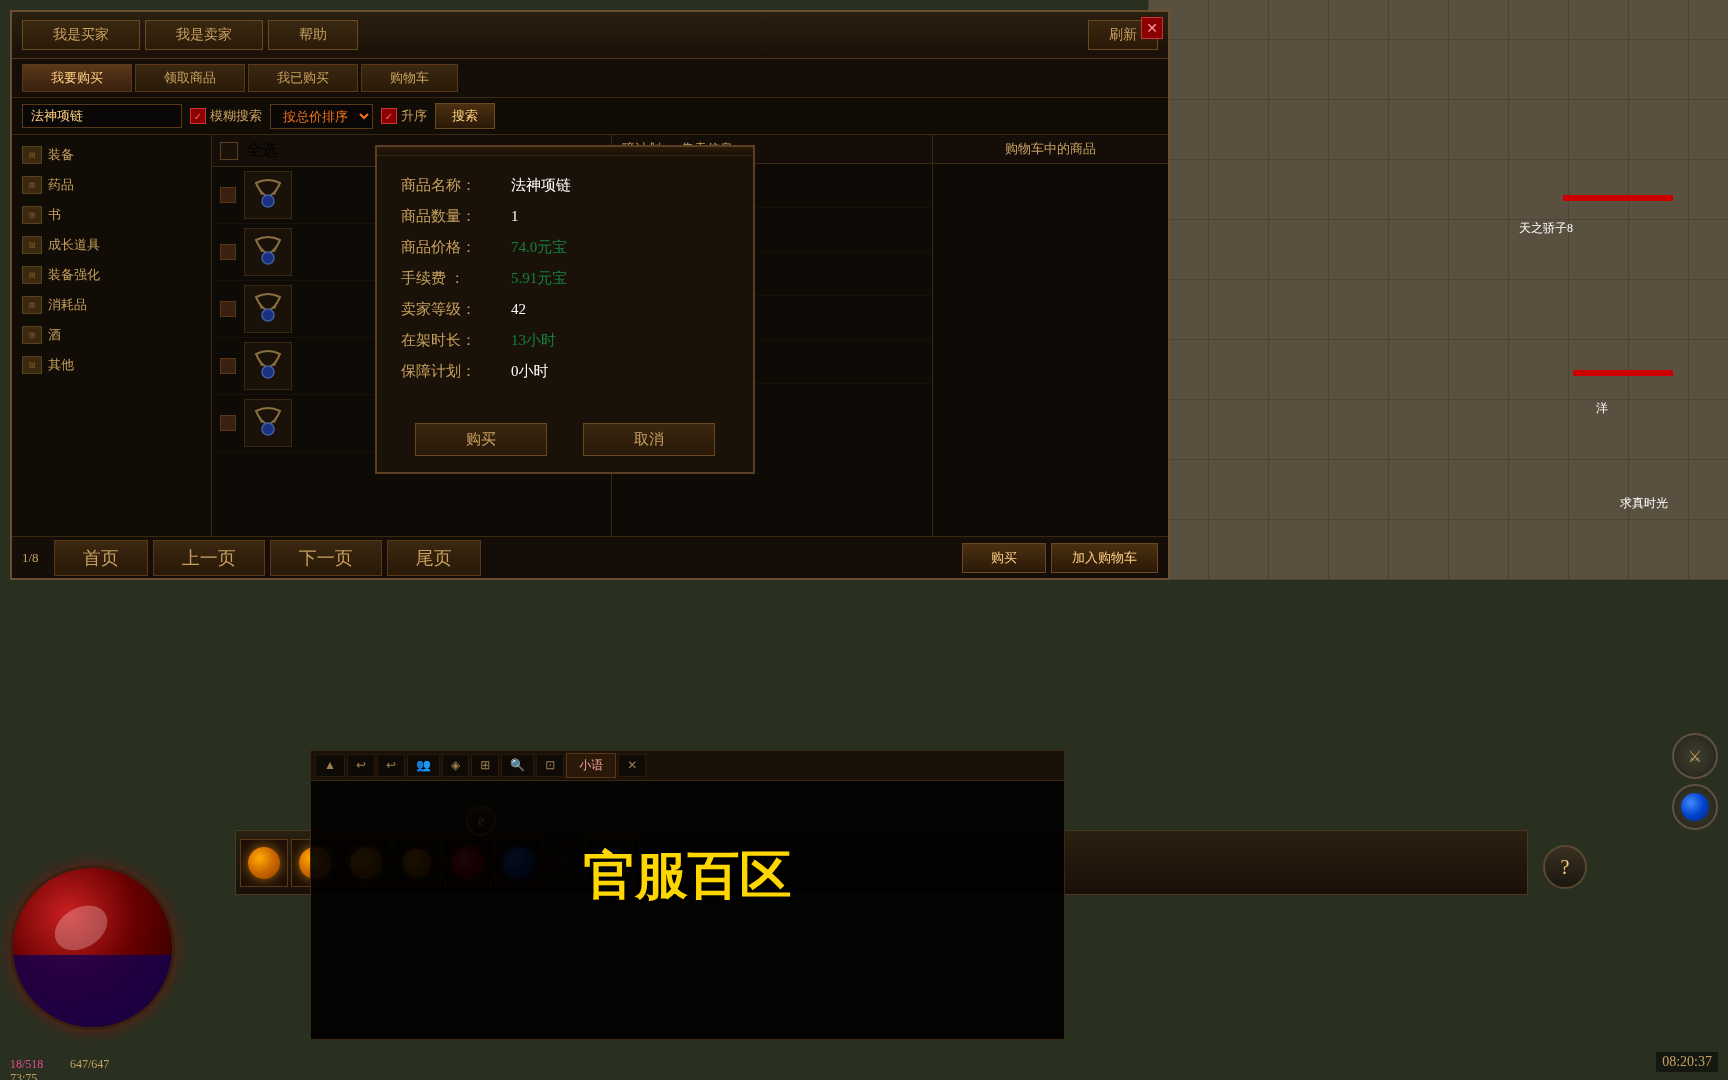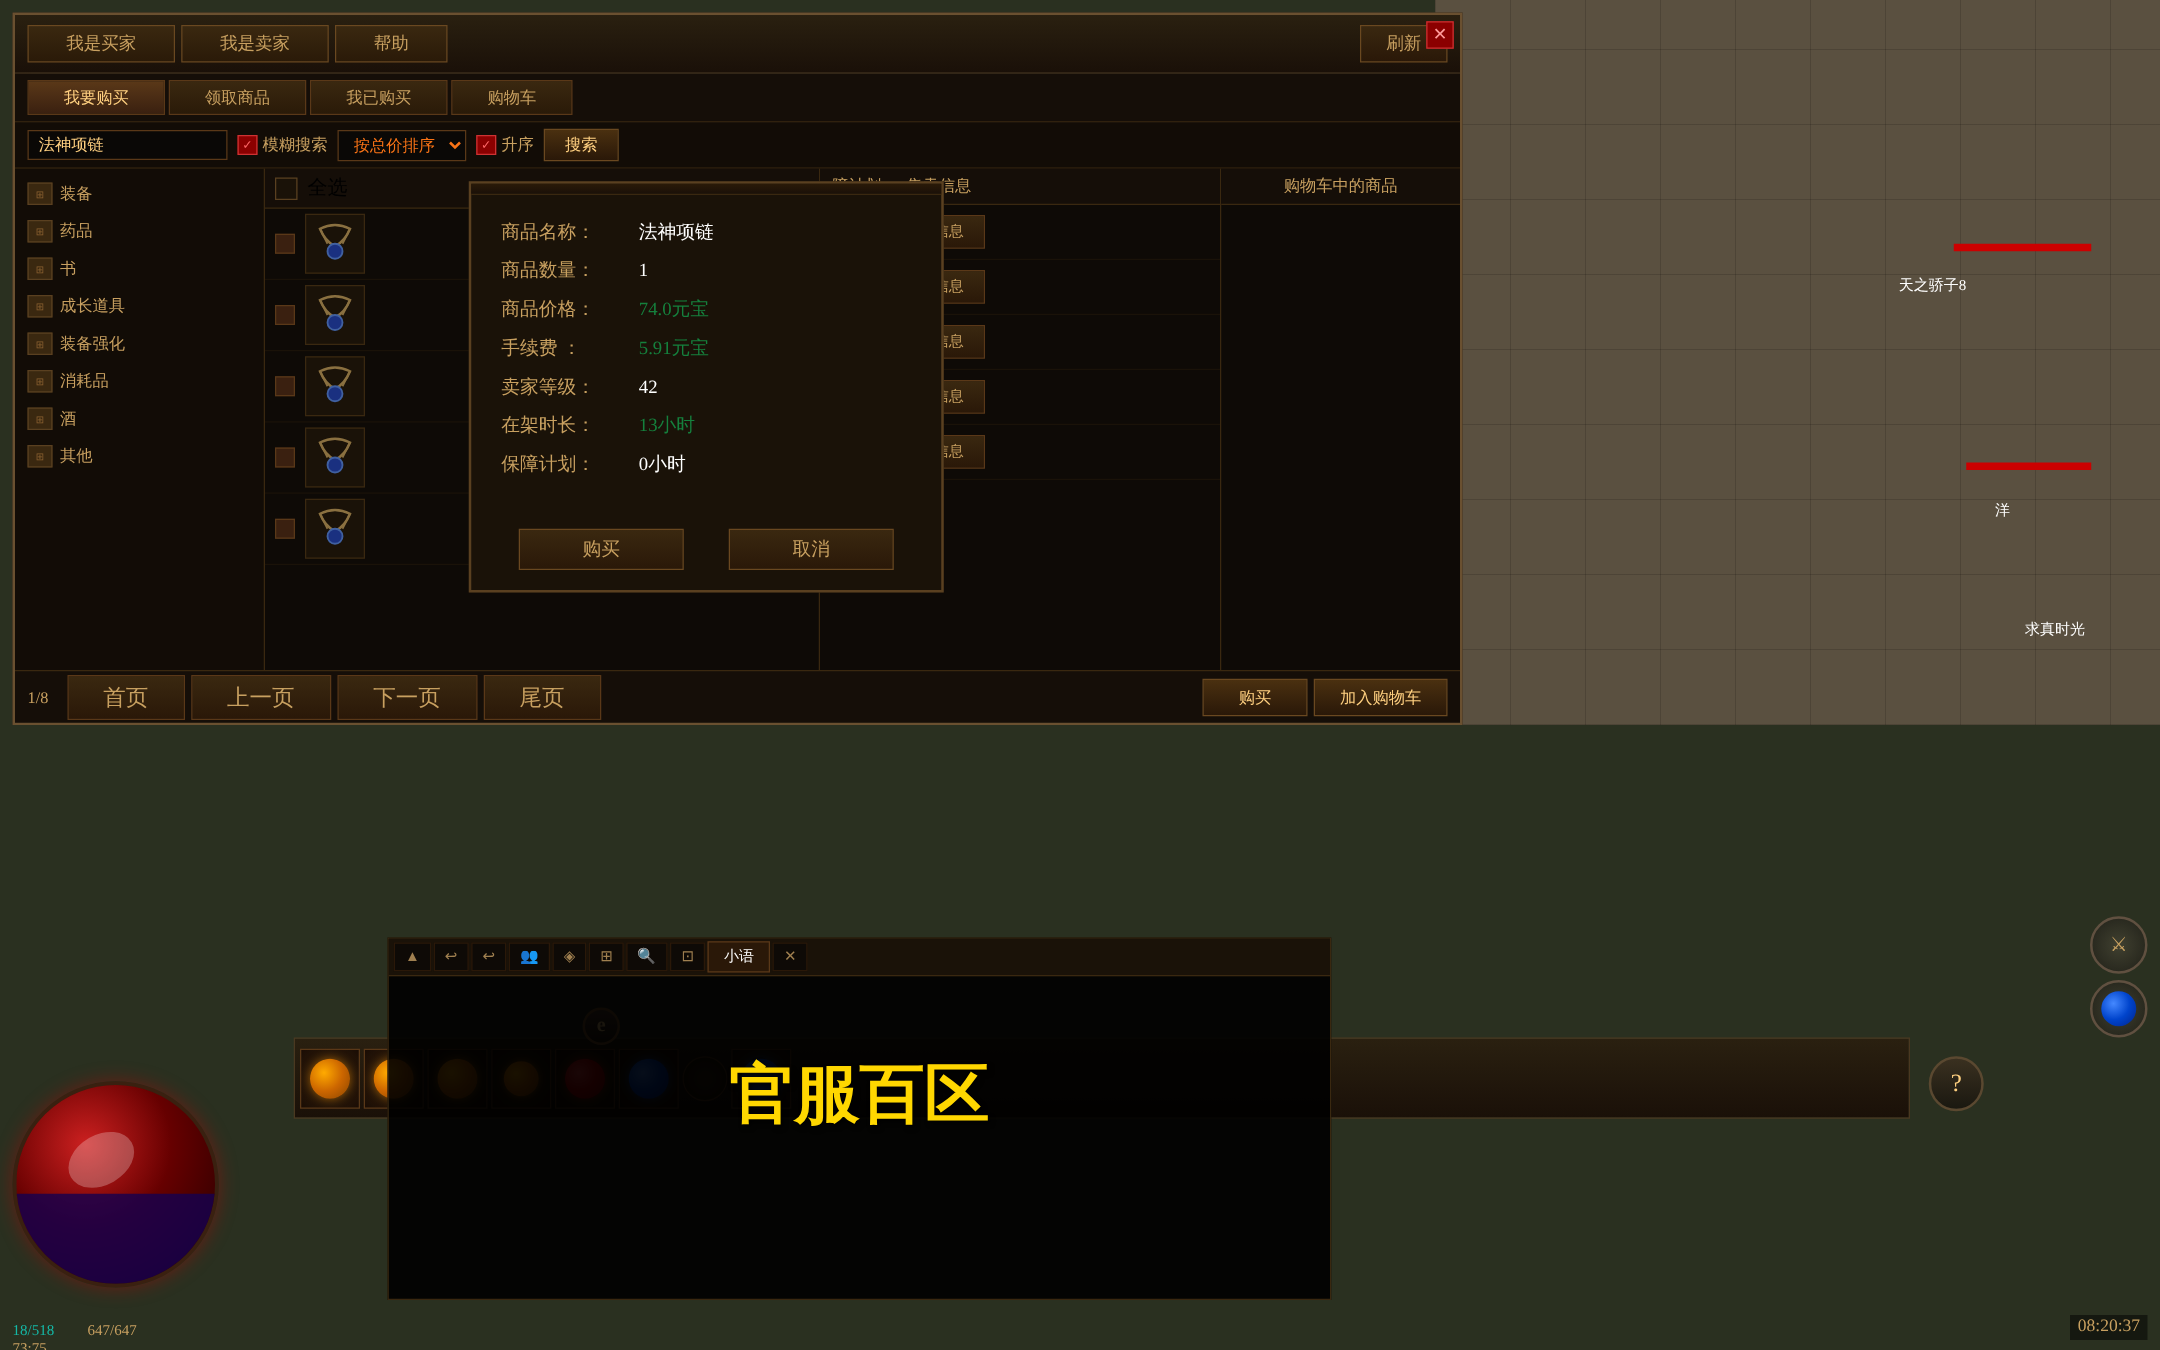--- a/index.html
+++ b/index.html
@@ -610,21 +610,21 @@
           <span class="guarantee-val">无</span>
           <button class="sell-info-btn">售卖信息</button>
         </div>
         <div class="price-row">
           <span class="guarantee-val">无</span>
           <button class="sell-info-btn">售卖信息</button>
         </div>
       </div>
     </div>
 
-    <div style="width:192px; background:#0e0a06; border-left:1px solid #3a2810; flex-shrink:0;">
+    <div style="width:236px; background:#0e0a06; border-left:1px solid #3a2810; flex-shrink:0;">
       <div class="cart-header">购物车中的商品</div>
     </div>
 
   </div>
 
   <div class="bottom-bar">
     <span class="page-info">1/8</span>
     <button class="nav-btn">首页</button>
     <button class="nav-btn">上一页</button>
     <button class="nav-btn">下一页</button>
@@ -708,34 +708,34 @@
   <div style="position:absolute;bottom:40px;left:310px;width:755px;height:290px;background:rgba(0,0,0,0.9);border:1px solid #3a2810; pointer-events:all;">
     <div style="display:flex;align-items:center;background:#1a1208;border-bottom:1px solid #3a2810;padding:2px 4px;gap:2px;">
       <div style="padding:3px 8px;color:#a08050;font-size:12px;cursor:pointer;background:#0e0a06;border:1px solid #2a1808;">▲</div>
       <div style="padding:3px 8px;color:#a08050;font-size:12px;cursor:pointer;background:#0e0a06;border:1px solid #2a1808;">↩</div>
       <div style="padding:3px 8px;color:#a08050;font-size:12px;cursor:pointer;background:#0e0a06;border:1px solid #2a1808;">↩</div>
       <div style="padding:3px 8px;color:#a08050;font-size:12px;cursor:pointer;background:#0e0a06;border:1px solid #2a1808;">👥</div>
       <div style="padding:3px 8px;color:#a08050;font-size:12px;cursor:pointer;background:#0e0a06;border:1px solid #2a1808;">◈</div>
       <div style="padding:3px 8px;color:#a08050;font-size:12px;cursor:pointer;background:#0e0a06;border:1px solid #2a1808;">⊞</div>
       <div style="padding:3px 8px;color:#a08050;font-size:12px;cursor:pointer;background:#0e0a06;border:1px solid #2a1808;">🔍</div>
       <div style="padding:3px 8px;color:#a08050;font-size:12px;cursor:pointer;background:#0e0a06;border:1px solid #2a1808;">⊡</div>
-      <div style="padding:3px 12px;color:#ffffff;font-size:12px;cursor:pointer;background:#2a1808;border:1px solid #5a3818;">小语</div>
+      <div style="padding:3px 12px;color:#fca5a5;font-size:12px;cursor:pointer;background:#2a1808;border:1px solid #5a3818;">小语</div>
       <div style="padding:3px 8px;color:#a08050;font-size:12px;cursor:pointer;background:#0e0a06;border:1px solid #2a1808;">✕</div>
     </div>
     <div style="padding:10px;color:#ffd700;font-size:52px;font-weight:bold;text-align:center;margin-top:50px;text-shadow:2px 2px 4px rgba(0,0,0,0.8);">官服百区</div>
   </div>
 
   <div style="position:absolute;bottom:40px;left:10px;width:175px;height:175px;">
     <div style="position:absolute;top:0;left:0;width:165px;height:165px;border-radius:50%;background:radial-gradient(circle at 35% 30%,#cc2020 0%,#660000 45%,#1a0000 100%);border:3px solid #3a2010;box-shadow:0 0 15px rgba(200,0,0,0.4);overflow:hidden;">
       <div style="position:absolute;bottom:0;left:0;right:0;height:45%;background:rgba(20,0,80,0.8);"></div>
       <div style="position:absolute;top:25%;left:25%;width:35%;height:25%;background:rgba(255,255,255,0.25);border-radius:50%;transform:rotate(-30deg);"></div>
     </div>
   </div>
 
-  <div style="position:absolute;bottom:8px;left:10px;color:#14b8a6;font-size:12px;">18/518</div>
+  <div style="position:absolute;bottom:8px;left:10px;color:#ec4899;font-size:12px;">18/518</div>
   <div style="position:absolute;bottom:8px;left:70px;color:#c8a060;font-size:12px;">647/647</div>
   <div style="position:absolute;bottom:8px;left:10px;margin-top:15px;color:#c8a060;font-size:12px;top:auto;">
     <span style="position:absolute;bottom:-14px;left:0;">73:75</span>
   </div>
 
   <div style="position:absolute;bottom:250px;right:10px;display:flex;flex-direction:column;gap:5px;pointer-events:all;">
     <div style="width:46px;height:46px;background:radial-gradient(circle,#404030,#202018);border:2px solid #605040;border-radius:50%;display:flex;align-items:center;justify-content:center;color:#c8a060;font-size:16px;cursor:pointer;">⚔</div>
     <div style="width:46px;height:46px;background:radial-gradient(circle,#404030,#202018);border:2px solid #605040;border-radius:50%;display:flex;align-items:center;justify-content:center;cursor:pointer;">
       <div style="width:28px;height:28px;background:radial-gradient(circle at 35%35%,#4488ff,#0044cc,#002288);border-radius:50%;"></div>
     </div>

